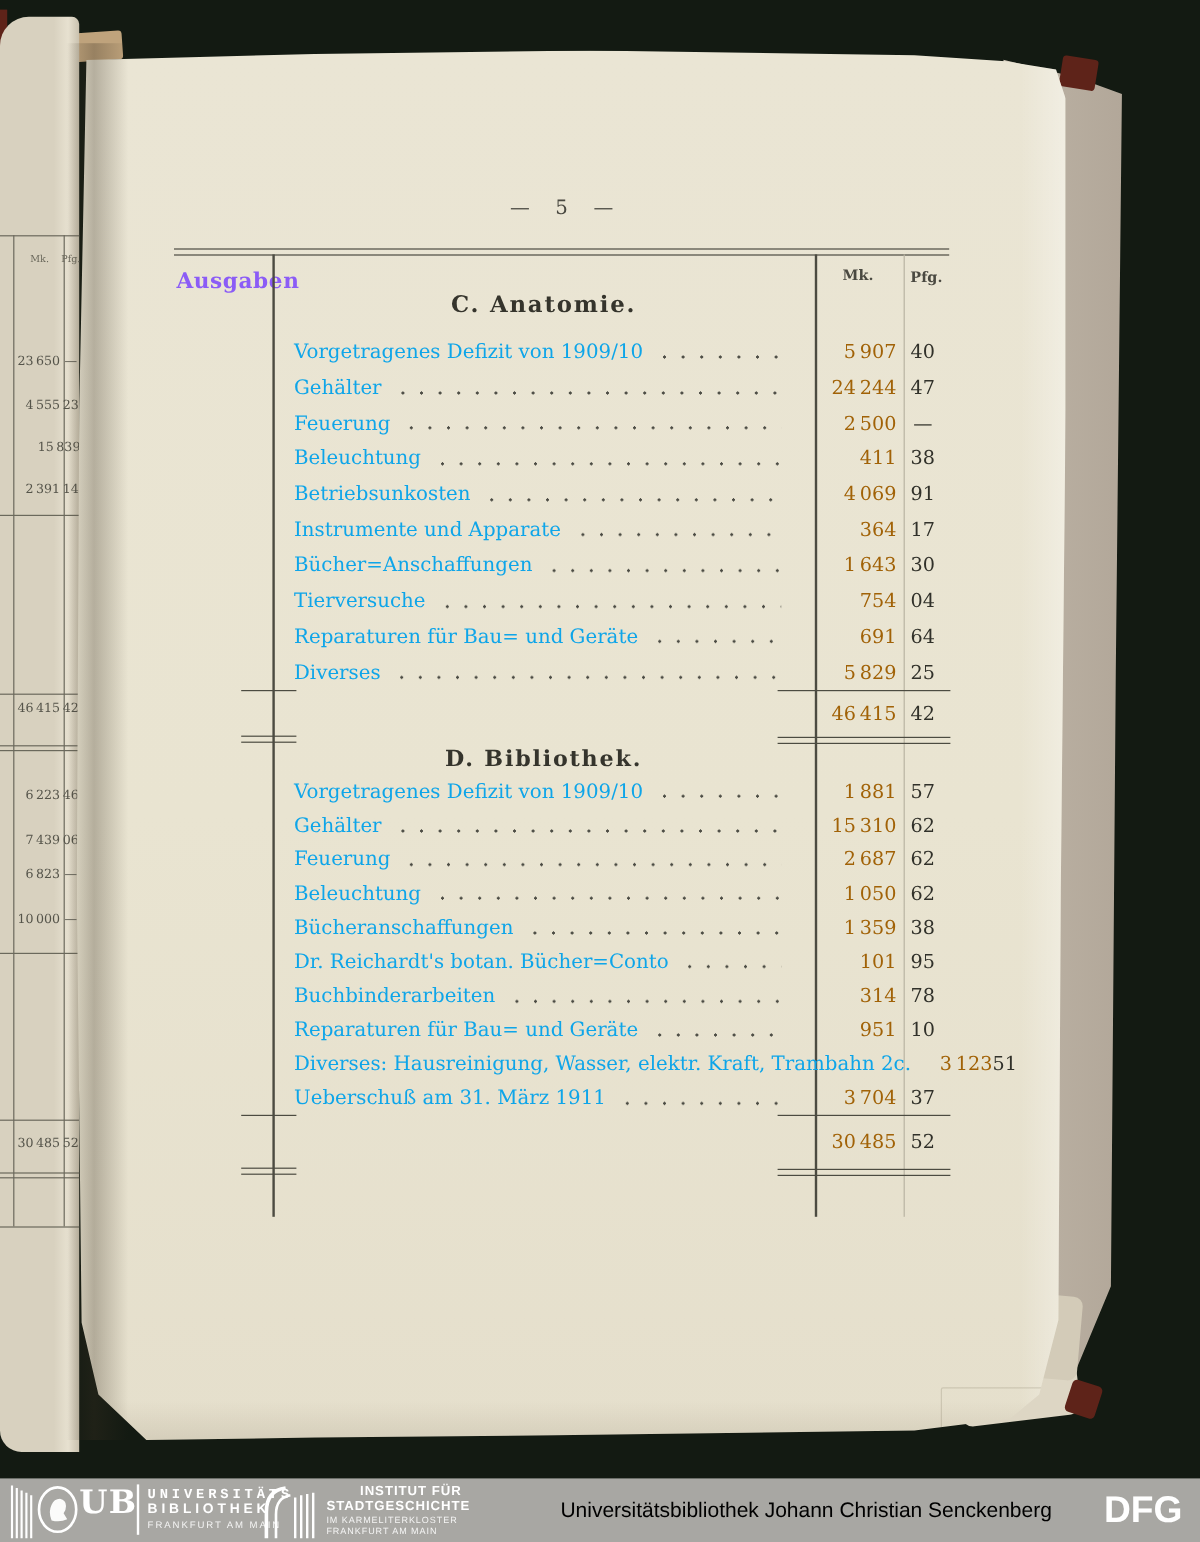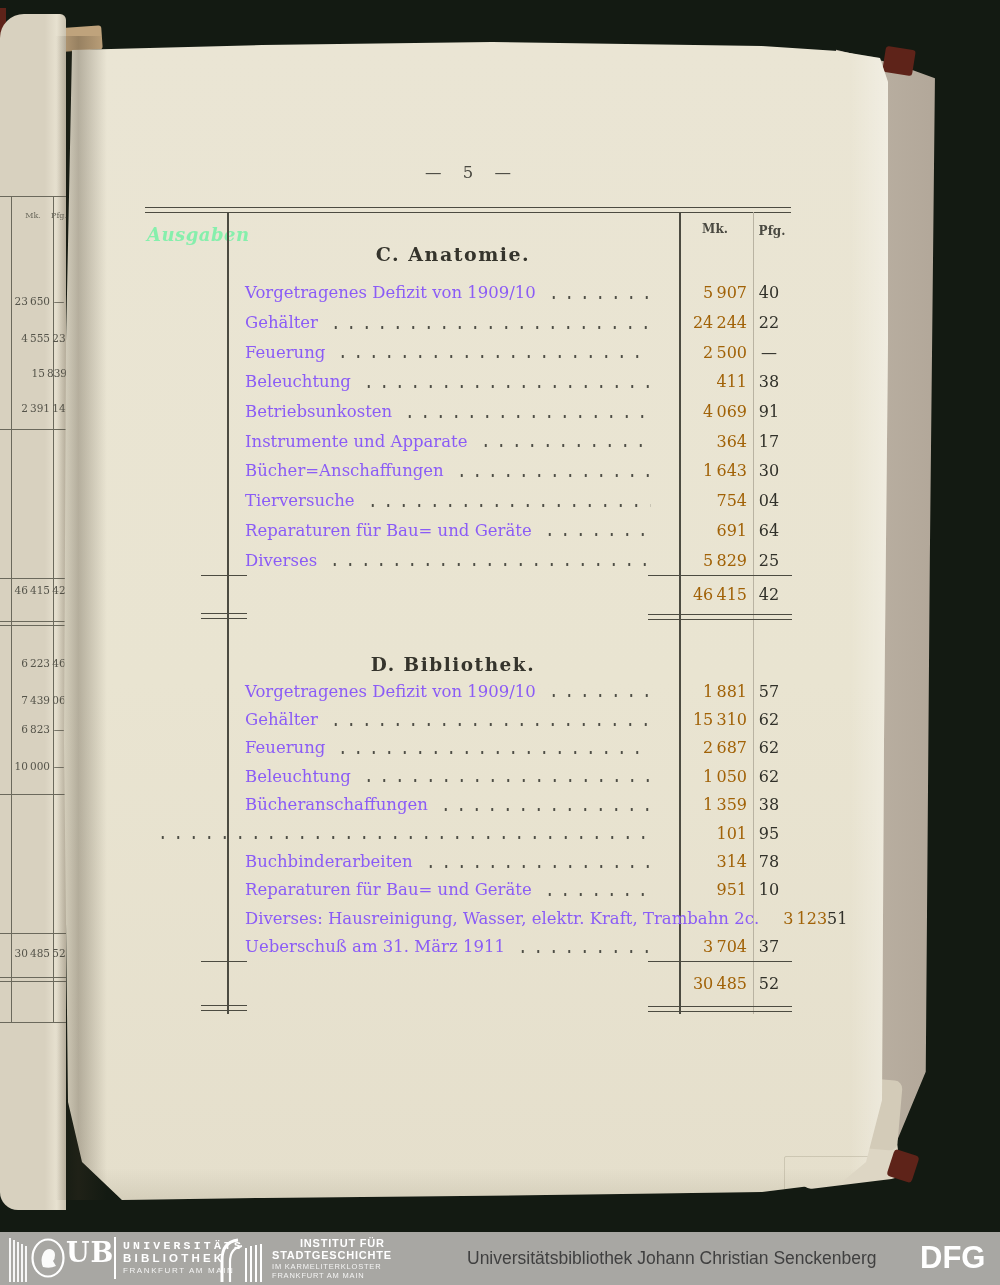--- a/index.html
+++ b/index.html
@@ -29,37 +29,37 @@
   .shade.r{right:0;width:42px;background:linear-gradient(270deg,rgba(255,255,255,.38),rgba(255,255,255,0));}
   .shade.b{left:0;bottom:0;top:auto;width:100%;height:34px;background:linear-gradient(0deg,rgba(110,98,75,.14),rgba(110,98,75,0));}
   .gutter-shadow{position:absolute;left:55px;top:36px;width:52px;height:1164px;pointer-events:none;
     background:linear-gradient(90deg,rgba(60,50,35,0) 0%,rgba(60,50,35,.30) 45%,rgba(60,50,35,0) 100%);}
   .blind-stamp{position:absolute;left:722px;top:1114px;width:205px;height:55px;border:1px solid rgba(120,110,88,.22);border-radius:2px;}
   
   .page-number{position:absolute;left:145px;top:163px;width:646px;text-align:center;
     font-size:16.5px;color:#4a4941;word-spacing:16px;}
   .dtable{position:absolute;left:145px;top:207px;width:646px;color:#3e3d34;}
   .rule-top{height:4px;border-top:1.8px solid #4c4b41;border-bottom:1.2px solid #4c4b41;width:646px;}
-  .margin-label{position:absolute;left:2px;top:17px;font-size:18px;font-weight:bold;letter-spacing:.5px;color:#86efac;font-style:italic;}
+  .margin-label{position:absolute;left:2px;top:17px;font-size:18px;font-weight:bold;letter-spacing:.5px;color:#8b5cf6;}
   .hdr{position:absolute;font-size:12px;font-weight:bold;color:#4a4941;text-align:center;}
   .hdr-mk{left:534px;width:72px;top:15px;}
   .hdr-pfg{left:608px;width:38px;top:17px;}
   .vline{position:absolute;top:5px;height:802px;}
   .v1{left:82px;width:1.5px;background:#4c4b41;}
   .v2{left:534px;width:1.5px;background:#4c4b41;}
   .v3{left:608px;width:1px;background:#b9b3a2;}
   .sec{position:absolute;left:0;width:646px;}
   .sec-c{top:36px;--rh:29.7px;--th:38px;}
-  .sec-d{top:416px;margin-top:32px;--rh:28.4px;--th:44px;}
+  .sec-d{top:416px;--rh:28.4px;--th:44px;}
   .sec-title{margin:0 0 0 82px;width:452px;text-align:center;font-size:19px;font-weight:bold;letter-spacing:1.5px;line-height:22px;color:#35342c;}
   .sec-d .sec-title{font-size:18.5px;line-height:20px;}
   .sec-c .rows{margin-top:13px;}
   .sec-d .rows{margin-top:2px;}
   .row{display:flex;align-items:center;height:var(--rh);font-size:16.5px;}
-  .row .label{margin-left:100px;white-space:nowrap;color:#8b5cf6;}
+  .row .label{margin-left:100px;white-space:nowrap;color:#0ea5e9;}
   .leader{flex:1;height:3px;margin:9px 14px 0 10px;
     background-image:radial-gradient(circle,#4c4c44 1.1px,rgba(0,0,0,0) 1.4px);
     background-size:15.5px 3px;background-repeat:repeat-x;background-position:0 50%;}
   .mk{width:82px;text-align:right;font-size:16px;color:#a16207;white-space:nowrap;}
   .pfg{width:44px;text-align:center;font-size:16px;color:#31312a;}
   .total-block{position:relative;}
   .sum-rule{margin-left:503px;width:144px;border-top:1.5px solid #4c4b41;}
   .dbl-rule{margin-left:503px;width:144px;height:4px;border-top:1.6px solid #4c4b41;border-bottom:1.3px solid #4c4b41;}
   .lmark{position:absolute;left:56px;width:46px;border-top:1.6px solid #4c4b41;}
   .lmark.s1{top:0;}
@@ -75,21 +75,21 @@
   .ub-mono{left:66px;top:5px;font-family:"DejaVu Serif", serif;font-size:27px;font-weight:bold;letter-spacing:1px;}
   .ub-div{left:114px;top:5px;width:2px;height:42px;background:#fff;}
   .ub-t1{left:123px;top:7px;font-size:11.5px;font-weight:bold;letter-spacing:3.2px;font-family:Liberation Mono, monospace;}
   .ub-t2{left:123px;top:20px;font-size:11.5px;font-weight:bold;letter-spacing:3.2px;}
   .ub-t3{left:123px;top:34px;font-size:8px;letter-spacing:1.6px;opacity:.88;}
   .isg-arch{left:218px;top:4px;}
   .isg-t1{left:272px;top:5px;font-size:11px;font-weight:bold;letter-spacing:.8px;padding-left:28px;}
   .isg-t2{left:272px;top:17px;font-size:11px;font-weight:bold;letter-spacing:.8px;}
   .isg-t3{left:272px;top:30px;font-size:7.5px;letter-spacing:.8px;opacity:.88;}
   .isg-t4{left:272px;top:39px;font-size:7.5px;letter-spacing:.8px;opacity:.88;}
-  .libname{left:467px;top:16px;font-size:17.5px;color:#404040;}
+  .libname{left:467px;top:16px;font-size:17.5px;color:#000000;}
   .dfg{left:920px;top:8px;font-size:31px;font-weight:bold;letter-spacing:0px;}
 </style>
 </head>
 <body>
 
 <div class="cover-bit" style="left:0;top:8px;width:6px;height:46px;"></div>
 <div class="spine-tan"></div>
 <div class="page-edge-stack"></div>
 <div class="page-flap"></div>
 <div class="page-flap2"></div>
@@ -177,21 +177,21 @@
         <div class="row">
     <span class="label">Vorgetragenes Defizit von 1909/10</span>
     <span class="leader"></span>
     <span class="mk">5 907</span>
     <span class="pfg">40</span>
   </div>
         <div class="row">
     <span class="label">Gehälter</span>
     <span class="leader"></span>
     <span class="mk">24 244</span>
-    <span class="pfg">22</span>
+    <span class="pfg">47</span>
   </div>
         <div class="row">
     <span class="label">Feuerung</span>
     <span class="leader"></span>
     <span class="mk">2 500</span>
     <span class="pfg">—</span>
   </div>
         <div class="row">
     <span class="label">Beleuchtung</span>
     <span class="leader"></span>
@@ -275,20 +275,21 @@
     <span class="mk">1 050</span>
     <span class="pfg">62</span>
   </div>
         <div class="row">
     <span class="label">Bücheranschaffungen</span>
     <span class="leader"></span>
     <span class="mk">1 359</span>
     <span class="pfg">38</span>
   </div>
         <div class="row">
+    <span class="label">Dr. Reichardt's botan. Bücher=Conto</span>
     <span class="leader"></span>
     <span class="mk">101</span>
     <span class="pfg">95</span>
   </div>
         <div class="row">
     <span class="label">Buchbinderarbeiten</span>
     <span class="leader"></span>
     <span class="mk">314</span>
     <span class="pfg">78</span>
   </div>

